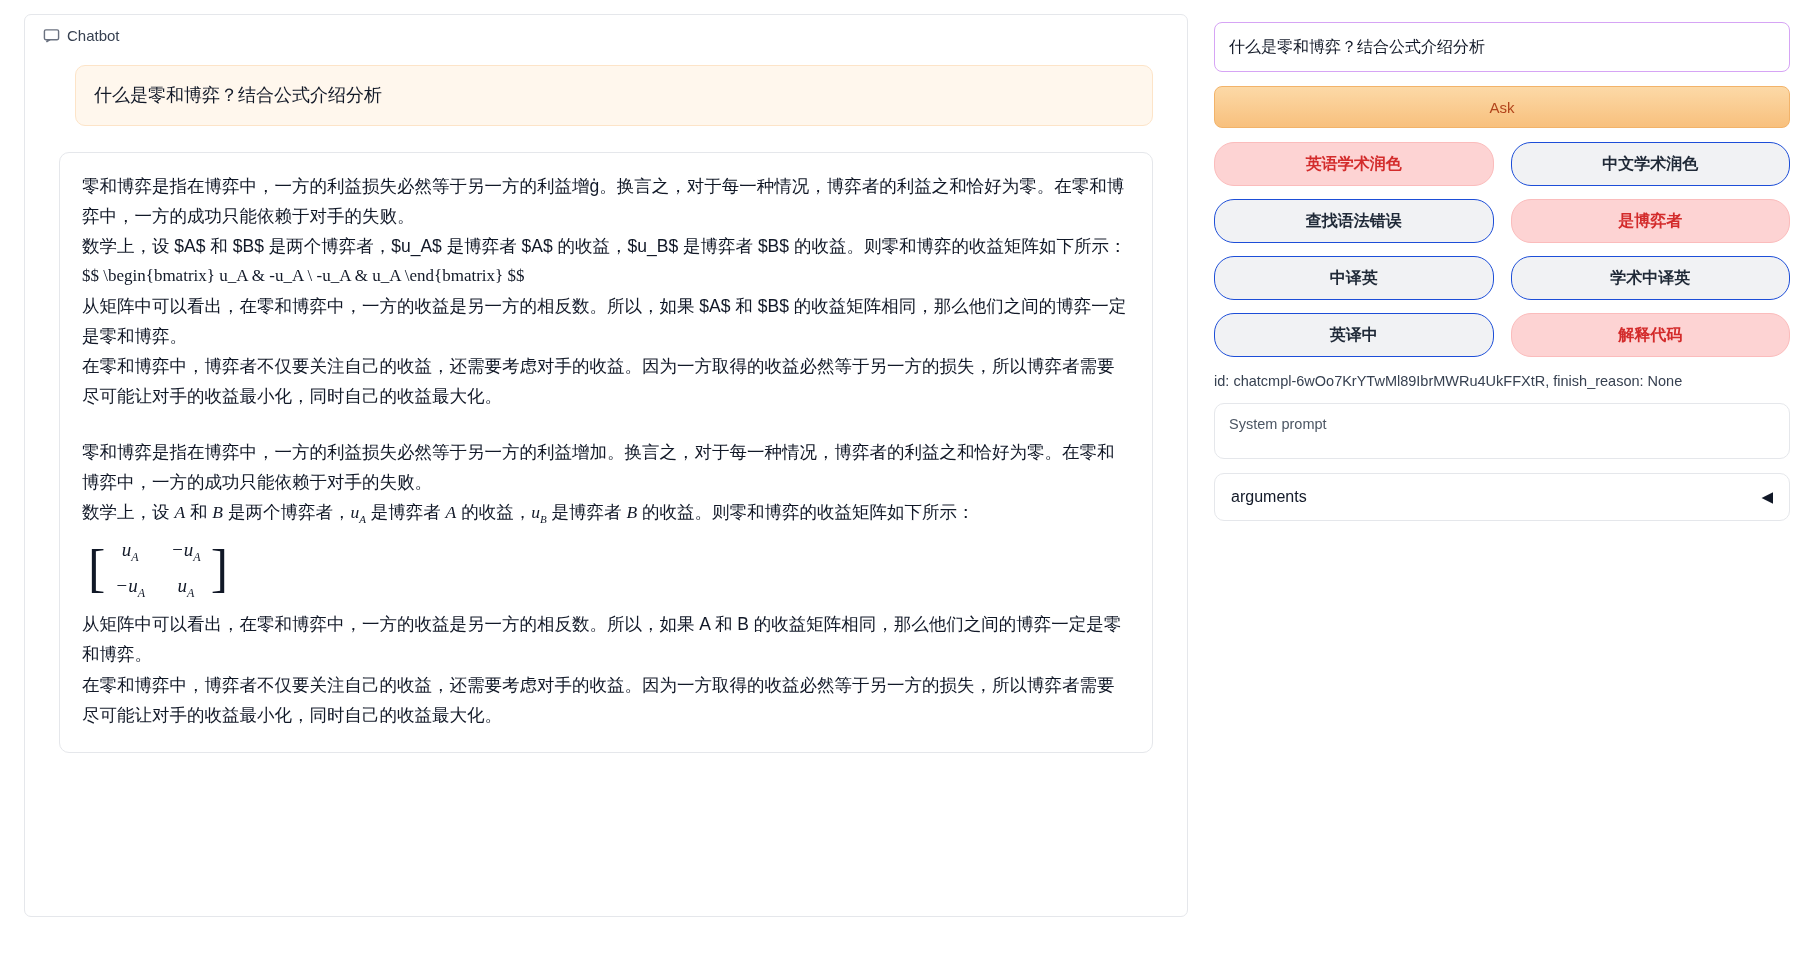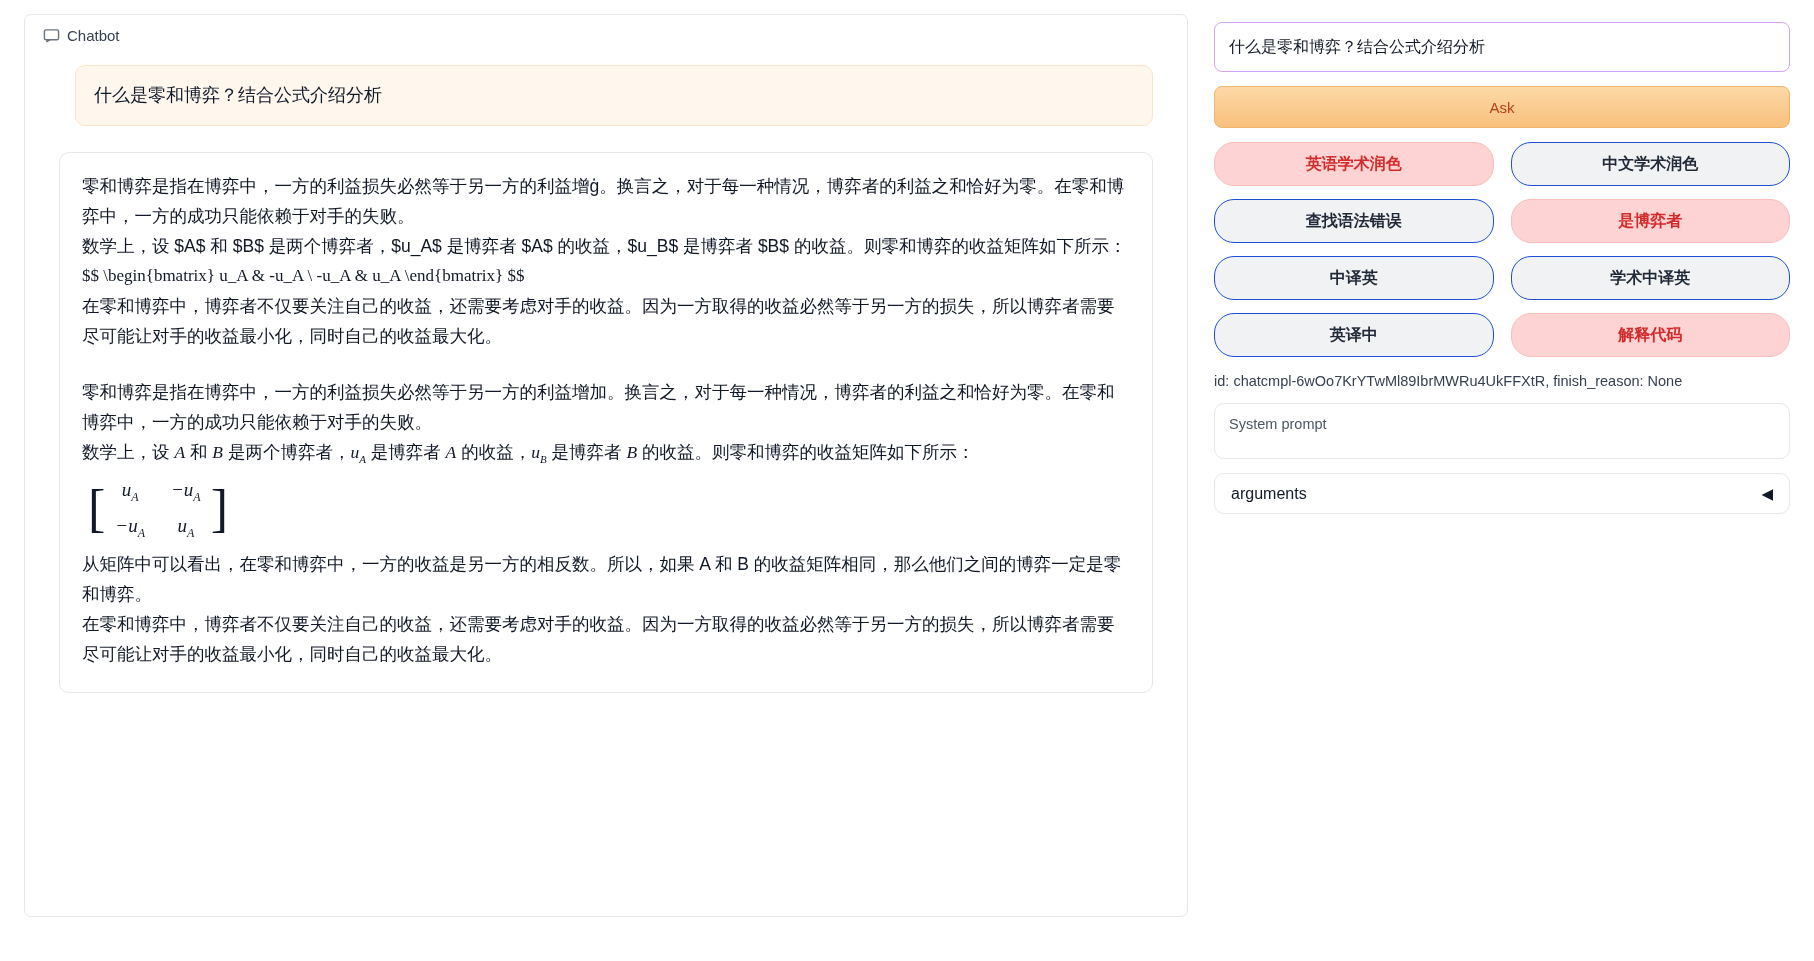--- a/index.html
+++ b/index.html
@@ -196,21 +196,21 @@
     color: #111827;
     background: #fff;
     outline: none;
     font-family: "Liberation Sans", sans-serif;
   }
 
   .acc {
     border: 1px solid #e5e7eb;
     border-radius: 10px;
     background: #ffffff;
-    height: 41px;
+    height: 48px;
     display: flex;
     align-items: center;
     justify-content: space-between;
     padding: 0 16px;
     cursor: pointer;
   }
   .acc-label { font-size: 16px; color: #111827; }
   .acc-arrow { font-size: 15px; color: #111827; }
 </style>
 </head>
@@ -233,20 +233,21 @@
     <div class="chat-scroll">
 
       <div class="bubble-user">
         <span>什么是零和博弈？结合公式介绍分析</span>
       </div>
 
       <div class="bubble-bot">
         <p>零和博弈是指在博弈中，一方的利益损失必然等于另一方的利益增ģ。换言之，对于每一种情况，博弈者的利益之和恰好为零。在零和博弈中，一方的成功只能依赖于对手的失败。</p>
         <p>数学上，设 $A$ 和 $B$ 是两个博弈者，$u_A$ 是博弈者 $A$ 的收益，$u_B$ 是博弈者 $B$ 的收益。则零和博弈的收益矩阵如下所示：</p>
         <p class="mono-math">$$ \begin{bmatrix} u_A &amp; -u_A \ -u_A &amp; u_A \end{bmatrix} $$</p>
+        <p>从矩阵中可以看出，在零和博弈中，一方的收益是另一方的相反数。所以，如果 $A$ 和 $B$ 的收益矩阵相同，那么他们之间的博弈一定是零和博弈。</p>
         <p>在零和博弈中，博弈者不仅要关注自己的收益，还需要考虑对手的收益。因为一方取得的收益必然等于另一方的损失，所以博弈者需要尽可能让对手的收益最小化，同时自己的收益最大化。</p>
 
         <div class="bot-gap"></div>
 
         <p>零和博弈是指在博弈中，一方的利益损失必然等于另一方的利益增加。换言之，对于每一种情况，博弈者的利益之和恰好为零。在零和博弈中，一方的成功只能依赖于对手的失败。</p>
 
         <p>
           <span>数学上，设 </span><span class="it">A</span> 和 <span class="it">B</span><span> 是两个博弈者，</span><span class="it">u<sub>A</sub></span><span> 是博弈者 </span><span class="it">A</span> 的收益，<span class="it">u<sub>B</sub></span><span> 是博弈者 </span><span class="it">B</span><span> 的收益。则零和博弈的收益矩阵如下所示：</span>
         </p>
 

